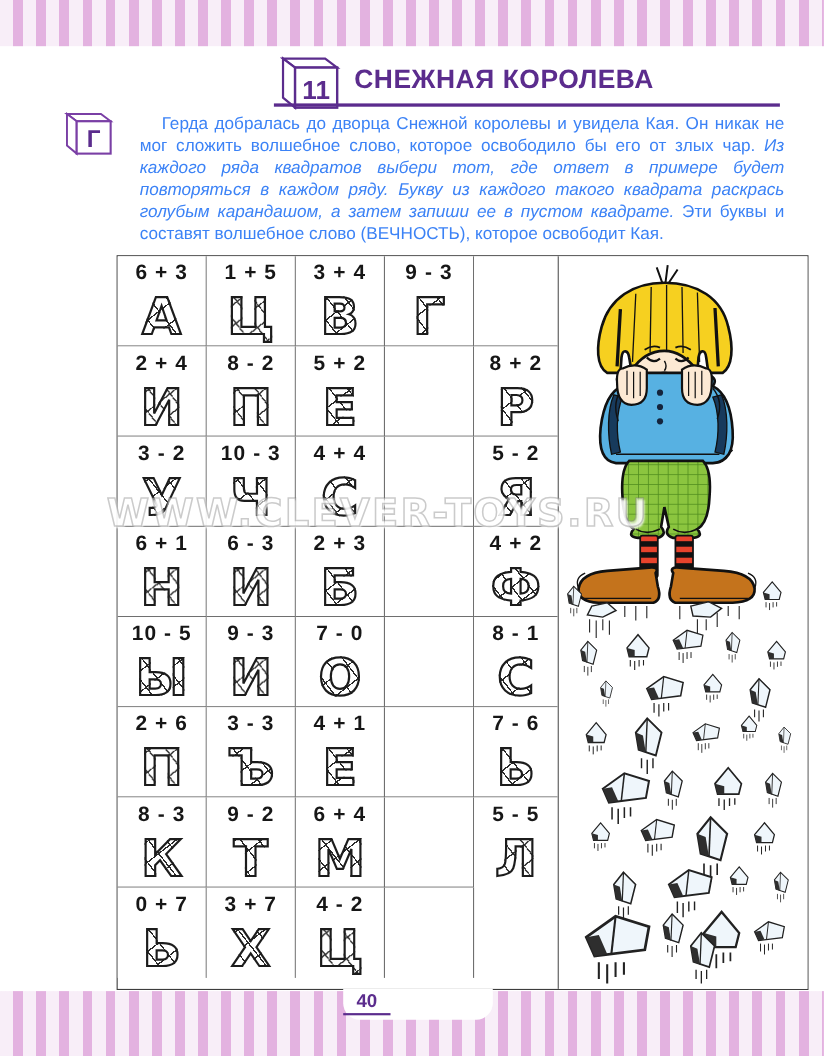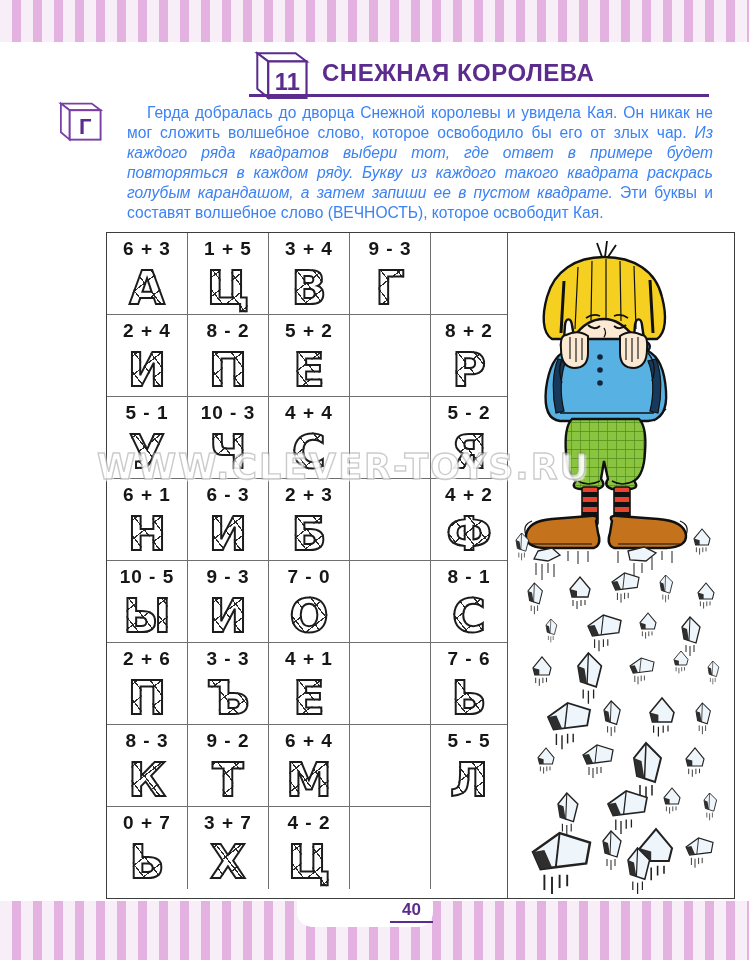--- a/index.html
+++ b/index.html
@@ -68,22 +68,22 @@
     position:absolute;left:0;top:447px;width:687px;text-align:center;z-index:6;
     font-family:"DejaVu Sans",sans-serif;font-weight:bold;font-size:35px;letter-spacing:2px;
     color:rgba(255,255,255,0.45);
     -webkit-text-stroke:1.4px rgba(125,125,125,0.40);
     text-shadow:1px 2px 2px rgba(255,255,255,0.85);
     pointer-events:none;white-space:nowrap;
   }
 
   
   .page-num-notch{
-    position:absolute;left:297px;top:899px;width:136px;height:28px;background:#fff;
-    border-radius:0 0 15px 15px;z-index:3;text-align:right;
+    position:absolute;left:312px;top:899px;width:136px;height:28px;background:#fff;
+    border-radius:0 0 15px 15px;z-index:3;text-align:left;
   }
   .page-num{
     display:inline-block;margin-top:1px;padding:0 12px 1px 12px;
     font-size:17px;font-weight:bold;color:#5b2c8d;border-bottom:2.5px solid #5b2c8d;
   }
 </style>
 </head>
 <body>
 
 <div class="stripe-band top"></div>
@@ -141,21 +141,21 @@
       <div class="cell">
     <div class="expr">5 + 2</div>
     <div class="letter">Е</div>
   </div>
       <div class="cell"></div>
       <div class="cell">
     <div class="expr">8 + 2</div>
     <div class="letter">Р</div>
   </div>
       <div class="cell">
-    <div class="expr">5 - 1</div>
+    <div class="expr">3 - 2</div>
     <div class="letter">У</div>
   </div>
       <div class="cell">
     <div class="expr">10 - 3</div>
     <div class="letter">Ч</div>
   </div>
       <div class="cell">
     <div class="expr">4 + 4</div>
     <div class="letter">С</div>
   </div>

